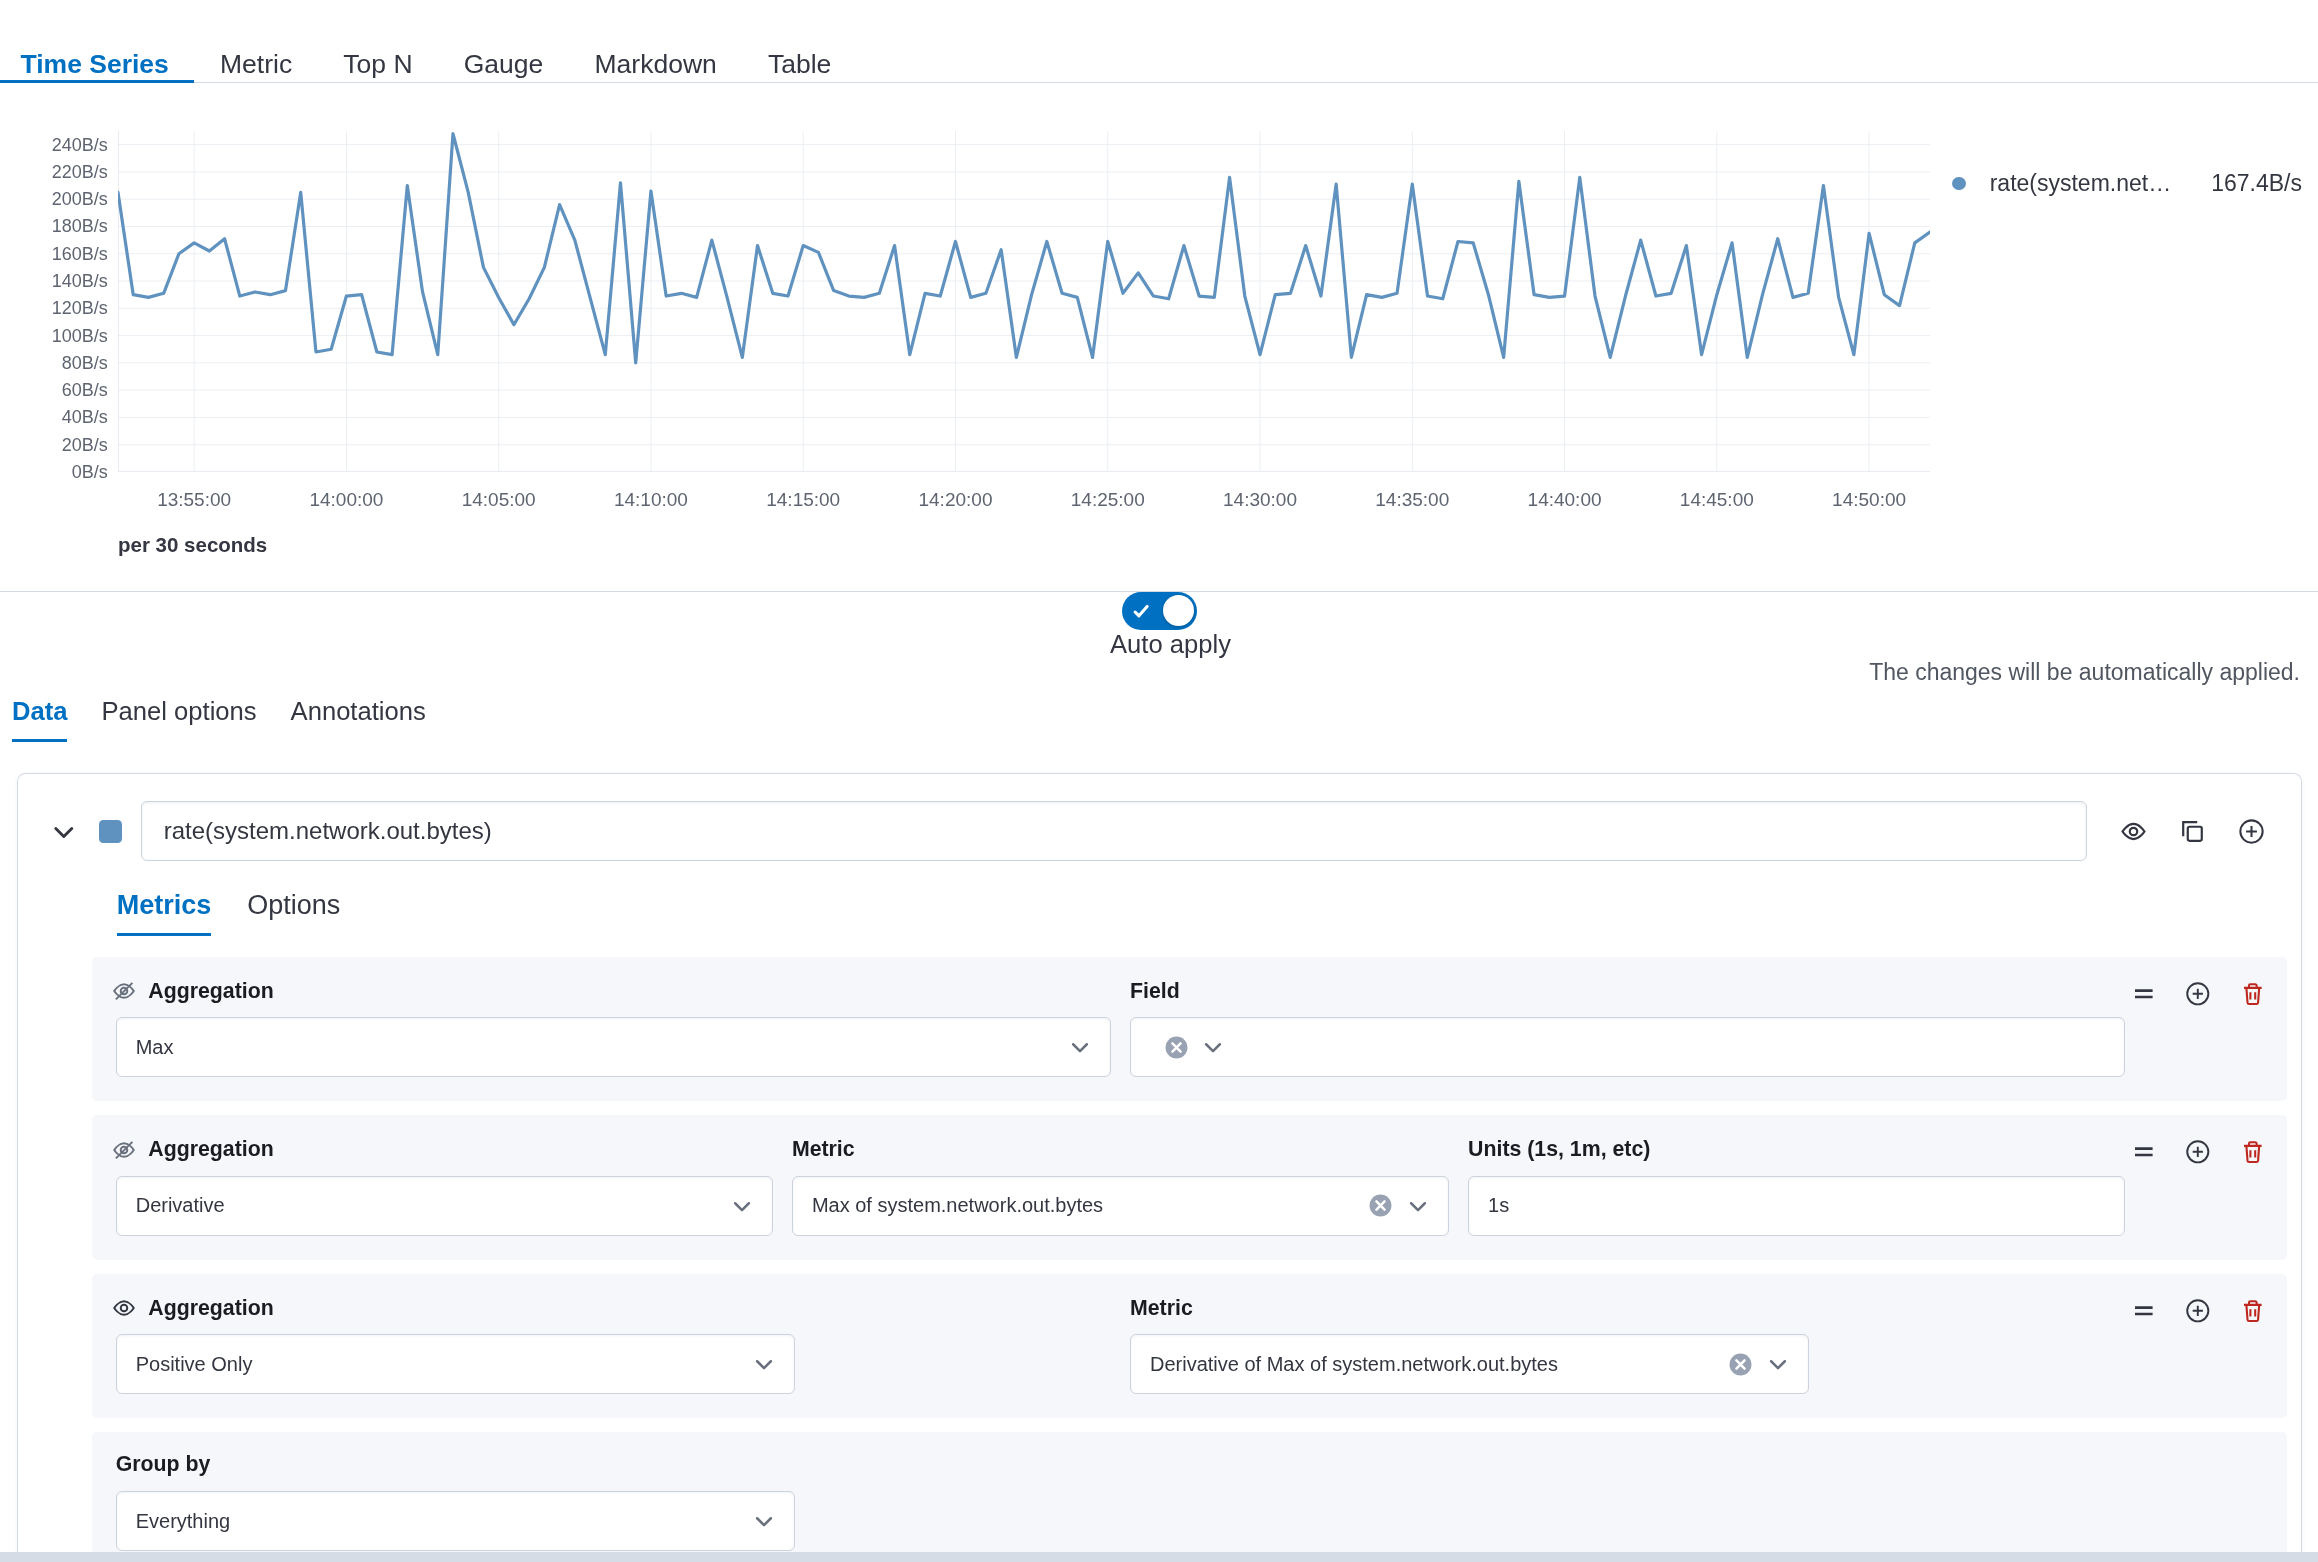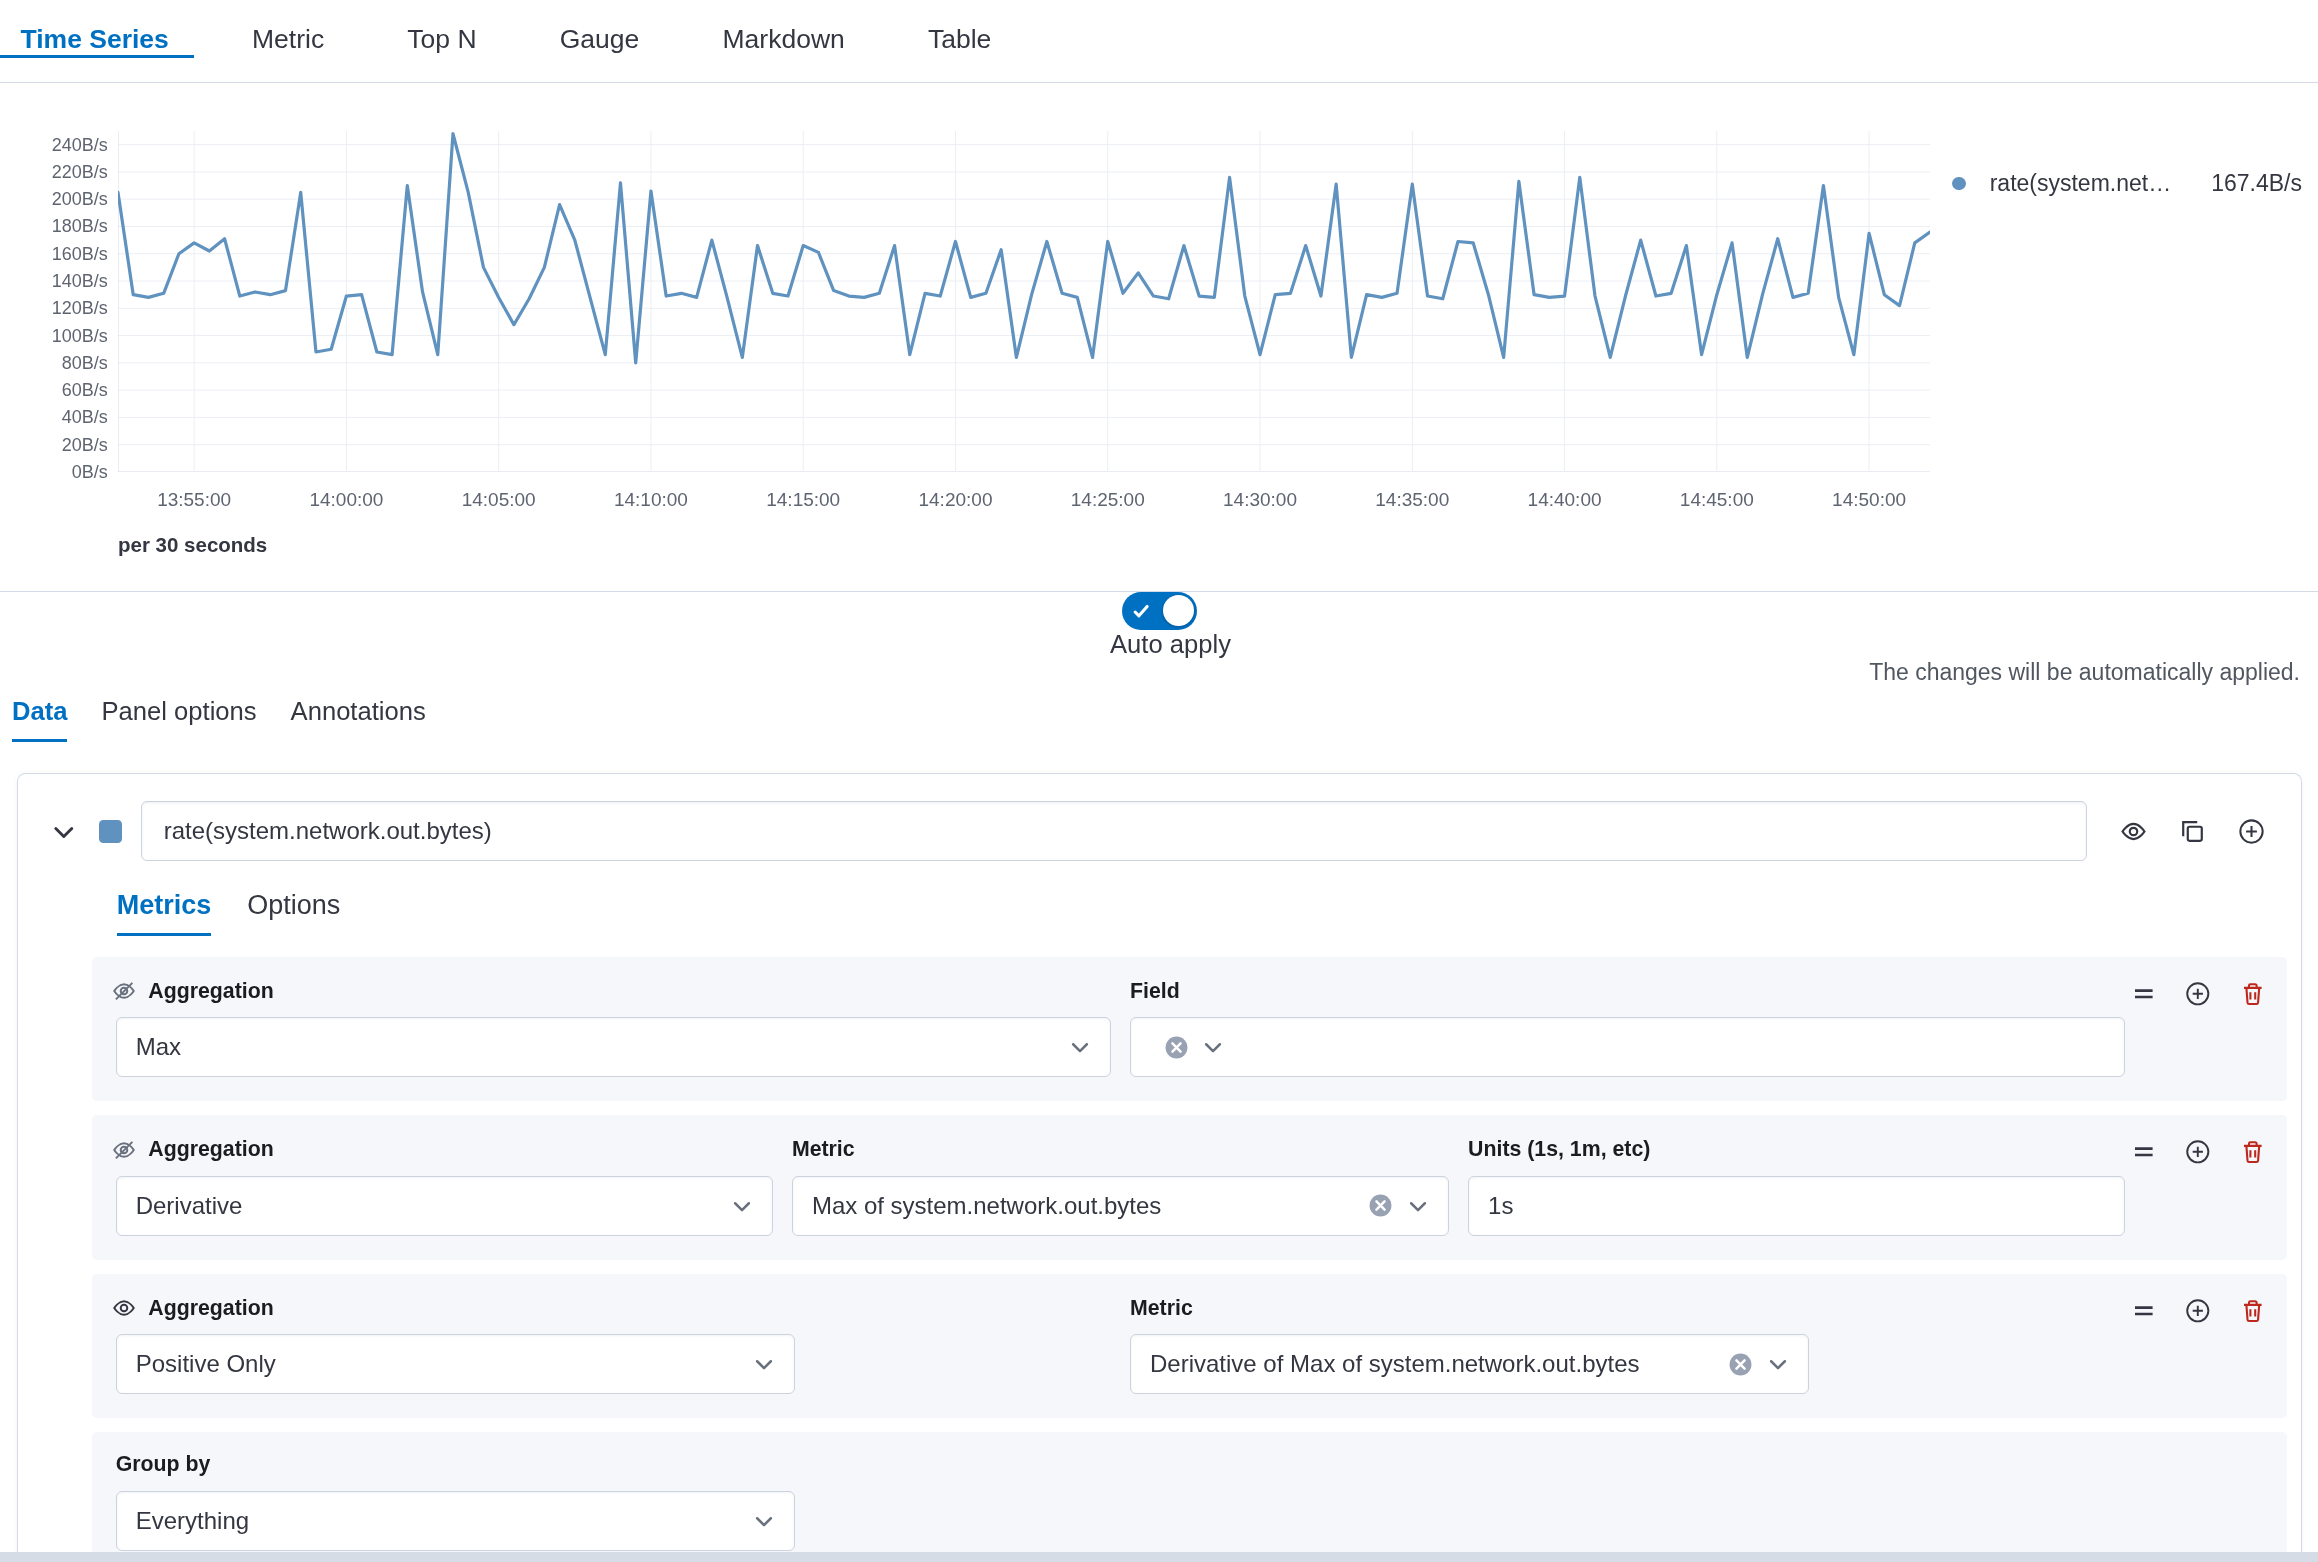--- a/index.html
+++ b/index.html
@@ -14,21 +14,21 @@
   *{box-sizing:border-box;}
   html,body{margin:0;padding:0;}
   body{
     width:2319px;height:1562px;overflow:hidden;position:relative;
     background:#fff;color:var(--text);
     font-family:"Liberation Sans",sans-serif;
   }
   button{font-family:inherit;background:none;border:none;padding:0;cursor:pointer;color:inherit;}
 
   
-  .top-tabs{display:flex;align-items:center;height:83px;border-bottom:0.9px solid var(--border);gap:32px;}
+  .top-tabs{display:flex;align-items:flex-end;height:83px;border-bottom:0.9px solid var(--border);}
   .tab{
     font-size:26.5px;color:var(--text);padding:0 25.6px;display:flex;align-items:center;
     border-bottom:3.4px solid transparent;margin-bottom:-0.9px;font-weight:400;
   }
   .tab:first-child{padding-left:20.5px;}
   .tab.active{color:var(--accent);font-weight:700;border-bottom-color:var(--accent);}
 
   
   .chart-section{padding:48px 17px 0 17px;}
   .chart-flex{display:flex;}
@@ -91,21 +91,21 @@
   .agg-row{position:relative;background:var(--row-bg);border-radius:5.1px;padding:22px 162px 24px 24px;margin-bottom:13.7px;}
   .row-fields{display:grid;gap:19px;}
   .cols-2{grid-template-columns:1fr 1fr;}
   .cols-3{grid-template-columns:1fr 1fr 1fr;}
   .field-label{display:flex;align-items:center;gap:12px;margin-bottom:13.7px;font-size:21.3px;font-weight:700;color:var(--label);line-height:25px;}
   .vis-icon{width:24px;height:24px;color:var(--muted);flex:none;display:inline-flex;margin-left:-3.4px;cursor:pointer;}
   .vis-icon svg{width:100%;height:100%;}
   .vis-icon.visible{color:var(--text);}
   .control{
     height:60px;background:#fff;border:0.9px solid #ccd3de;border-radius:6px;
-    display:flex;align-items:center;padding:0 19px;font-size:24px;color:var(--text);
+    display:flex;align-items:center;padding:0 19px;font-size:20px;color:var(--text);
     box-shadow:inset 0 0.9px 2.6px rgba(152,162,179,.14);cursor:pointer;
   }
   .control.input{cursor:text;}
   .control-value{flex:1;min-width:0;white-space:nowrap;overflow:hidden;text-overflow:ellipsis;}
   .chev{width:22px;height:22px;color:var(--muted);flex:none;margin-left:13.7px;display:inline-flex;}
   .chev svg{width:100%;height:100%;}
   .clear{width:25px;height:25px;flex:none;margin-left:13.7px;display:inline-flex;cursor:pointer;}
   .clear svg{width:100%;height:100%;}
   .narrow .control{max-width:679px;}
   .row-actions{position:absolute;top:24px;right:22px;display:flex;align-items:center;gap:29px;color:var(--text);}

